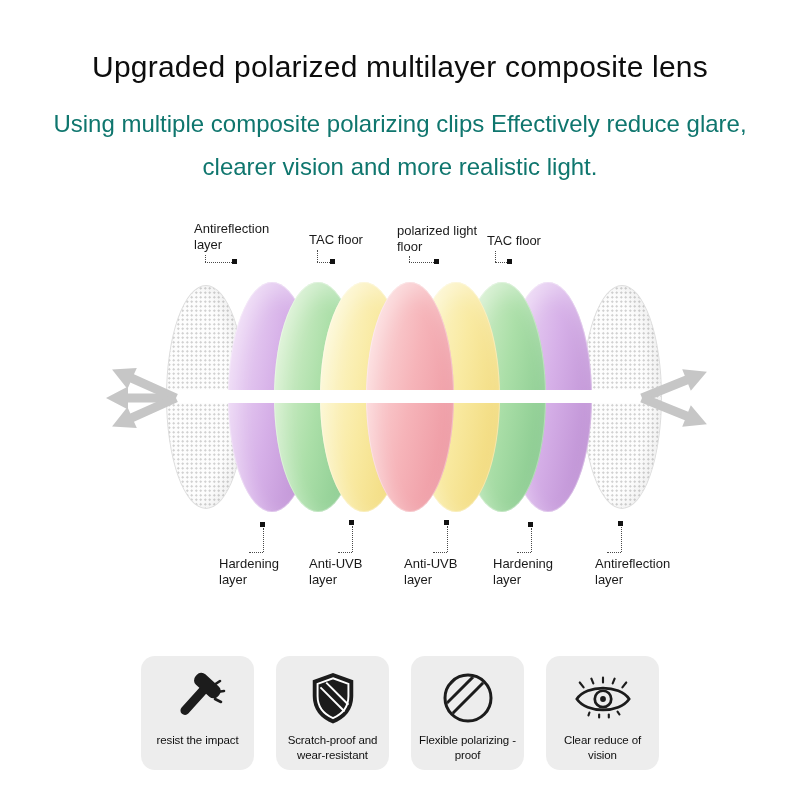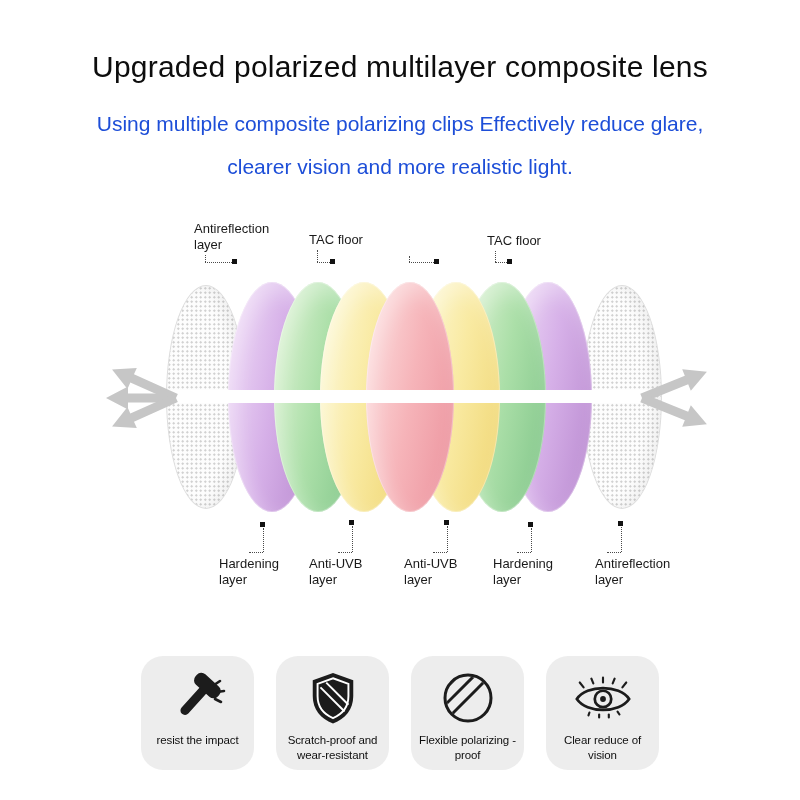--- a/index.html
+++ b/index.html
@@ -2,39 +2,39 @@
 <html><head>
 <meta charset="utf-8">
 <style>
   *{margin:0;padding:0;box-sizing:border-box}
   html,body{width:800px;height:800px;background:#fff;font-family:"Liberation Sans",sans-serif;overflow:hidden}
   .page{position:absolute;top:0;left:0;width:800px;height:800px;background:#fff}
 
   .title{position:absolute;top:50px;left:0;width:100%;text-align:center;
          font-size:30px;font-weight:400;color:#0d0d0d;letter-spacing:.2px}
   .subtitle{position:absolute;top:102px;left:0;width:100%;text-align:center;
-            font-size:21px;color:#1d4ed8;line-height:43px}
+            font-size:24px;color:#0f766e;line-height:43px}
 
   .disc{position:absolute;border-radius:50%}
   .disc.mesh{background-color:#fdfdfd;
              background-image:radial-gradient(#cdcdcd .9px,transparent 1px);
              background-size:4.5px 4.5px;border:1px solid #ddd;
              box-shadow:inset -8px 0 14px rgba(0,0,0,.05)}
   .disc.colored{box-shadow:inset 0 0 0 1px rgba(255,255,255,.3), inset 6px 10px 20px rgba(255,255,255,.35)}
 
   .mid-strip{position:absolute;left:168px;top:390px;width:486px;height:13px;background:#fff;z-index:6}
   .arrows{position:absolute;z-index:7}
 
   .label{position:absolute;font-size:13px;line-height:16px;color:#1a1a1a;z-index:8}
   .dot{position:absolute;width:5px;height:5px;background:#121212;z-index:8}
   .dash-v{position:absolute;width:0;border-left:1.5px dotted #4a4a4a;z-index:8}
   .dash-h{position:absolute;height:0;border-top:1.5px dotted #4a4a4a;z-index:8}
 
   .features{position:absolute;top:656px;left:0;width:100%;display:flex;justify-content:center;gap:22px}
-  .card{width:113px;height:114px;background:#ededed;border-radius:22px;
+  .card{width:113px;height:114px;background:#ededed;border-radius:14px;
         display:flex;flex-direction:column;align-items:center;padding-top:12px}
   .card .icon{height:60px;display:flex;align-items:center;justify-content:center}
   .card .flabel{font-size:11.5px;line-height:15px;color:#0f0f0f;text-align:center;
                 margin-top:5px;width:109px;letter-spacing:-.1px}
 </style>
 </head>
 <body>
 
 <div class="page">
 
@@ -62,20 +62,21 @@
     <path d="M78 45.5 H30 V38.5 L8 50 L30 61.5 V54.5 H78 Z" fill="#c6c6c6"></path>
     <path d="M78 45.5 H30 V38.5 L8 50 L30 61.5 V54.5 H78 Z" fill="#c6c6c6" transform="rotate(-24 78 50)"></path>
   </svg>
   <svg class="arrows" style="left:636px;top:348px" width="84" height="100" viewBox="0 0 84 100">
     <path d="M6 45.5 H54 V38.5 L76 50 L54 61.5 V54.5 H6 Z" fill="#c6c6c6" transform="rotate(-22 6 50)"></path>
     <path d="M6 45.5 H54 V38.5 L76 50 L54 61.5 V54.5 H6 Z" fill="#c6c6c6" transform="rotate(22 6 50)"></path>
   </svg>
 
   <div class="label" style="left:194px;top:221px;width:90px">Antireflection layer</div>
   <div class="label" style="left:309px;top:232px">TAC floor</div>
+  <div class="label" style="left:397px;top:223px;width:94px">polarized light floor</div>
   <div class="label" style="left:487px;top:233px">TAC floor</div>
 
   <div>
     <div class="dash-v" style="left:205px;top:255px;height:7px"></div>
     <div class="dash-h" style="left:205px;top:262px;width:29px"></div>
     <div class="dot" style="left:232px;top:259px"></div>
   </div>
   <div>
     <div class="dash-v" style="left:317px;top:250px;height:12px"></div>
     <div class="dash-h" style="left:317px;top:262px;width:15px"></div>

